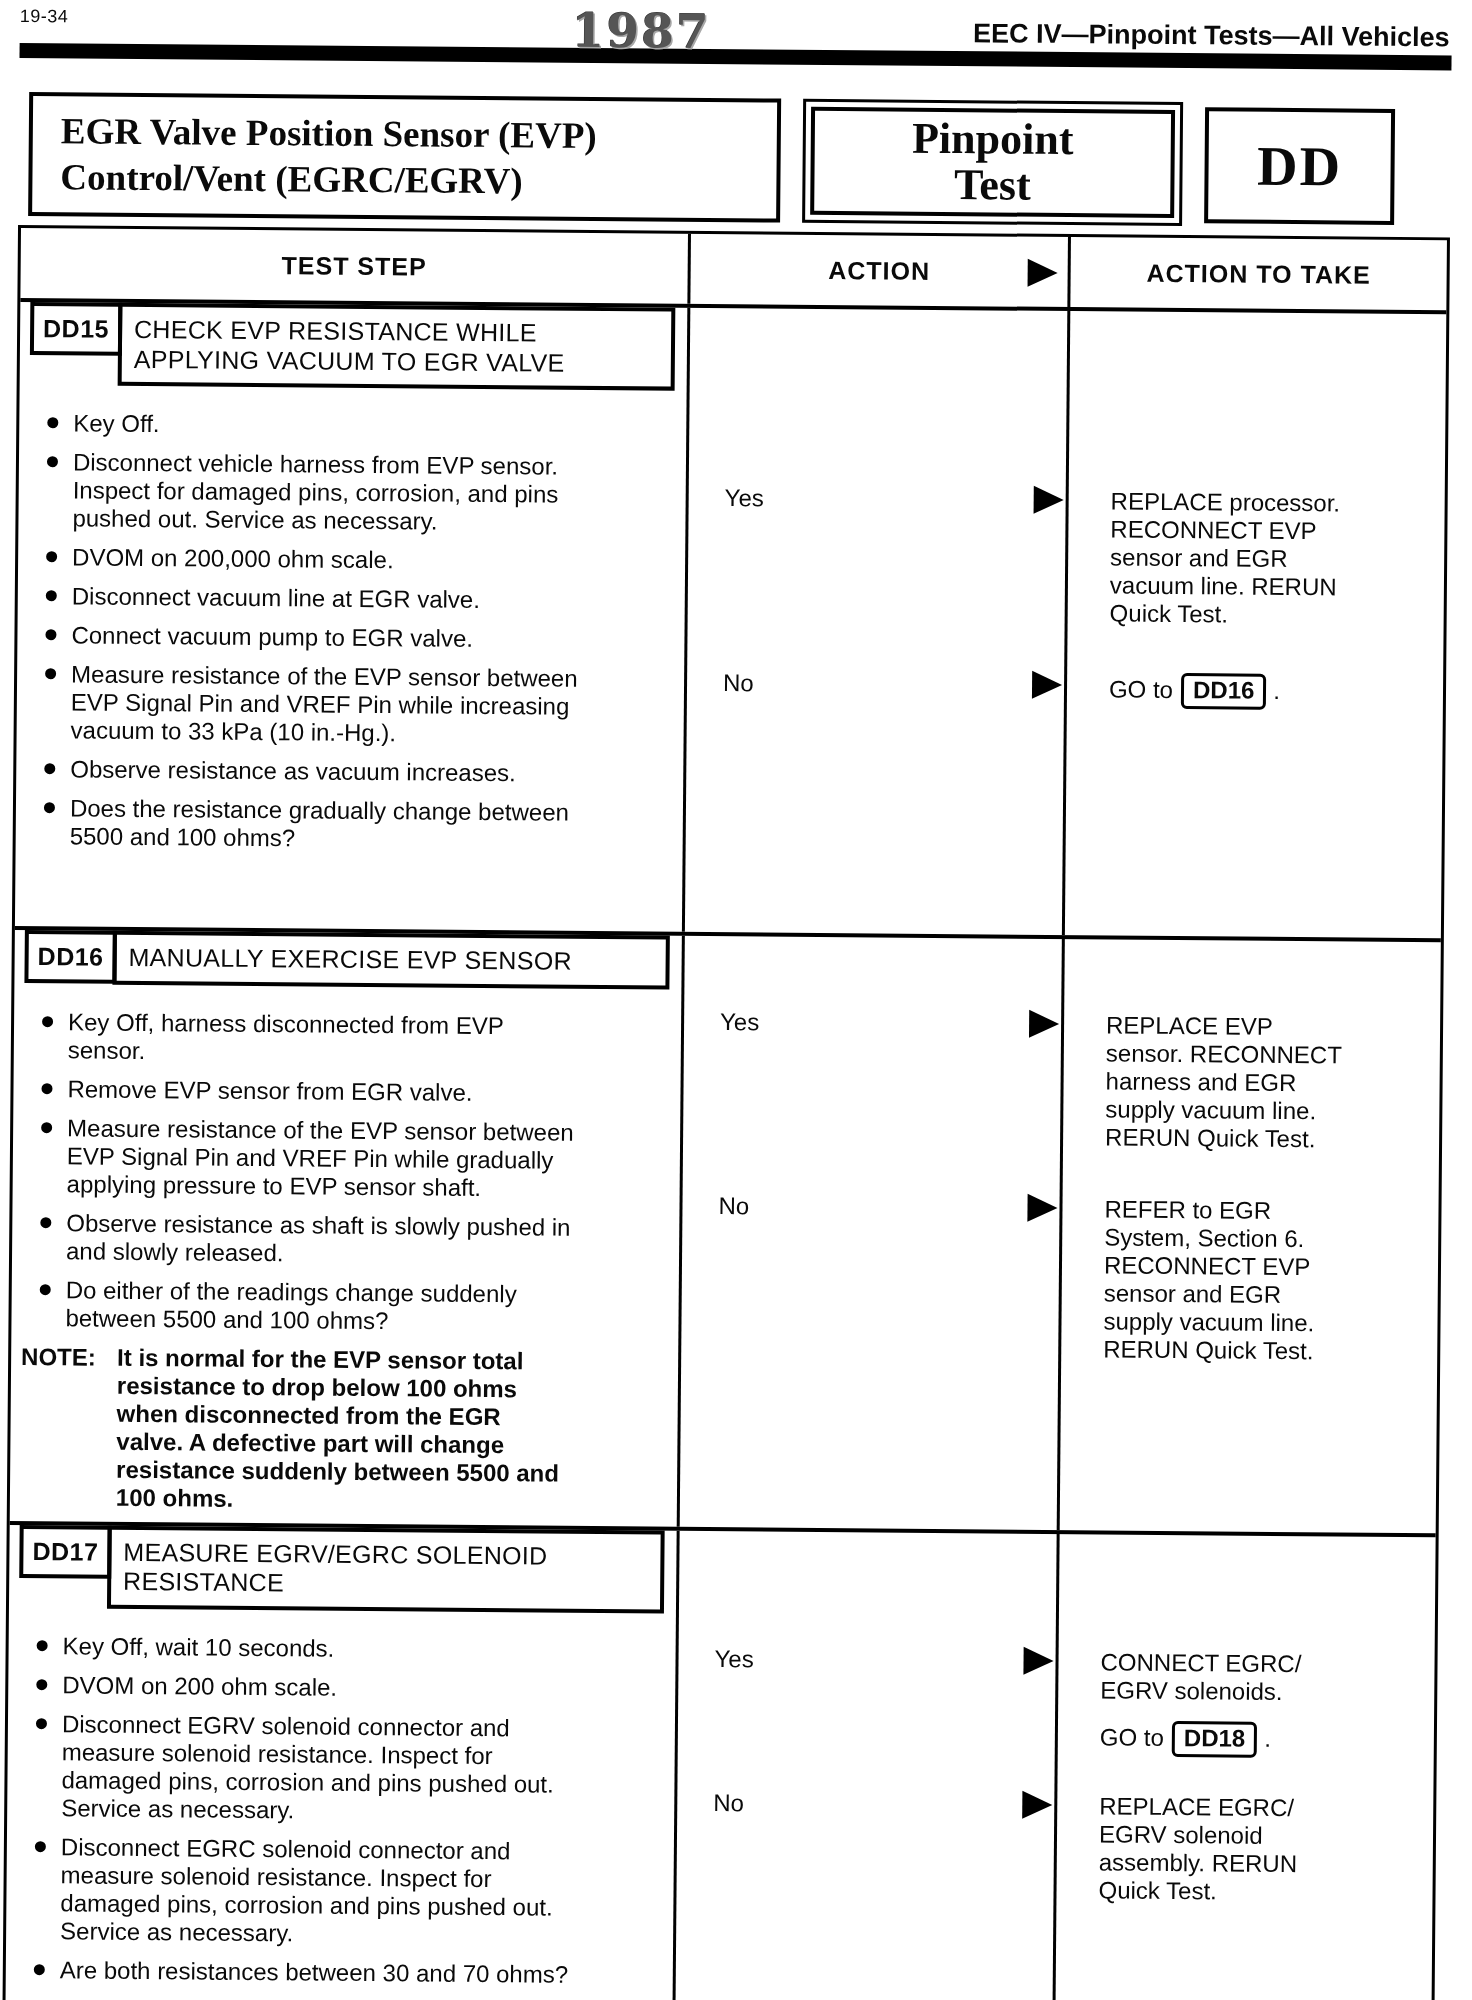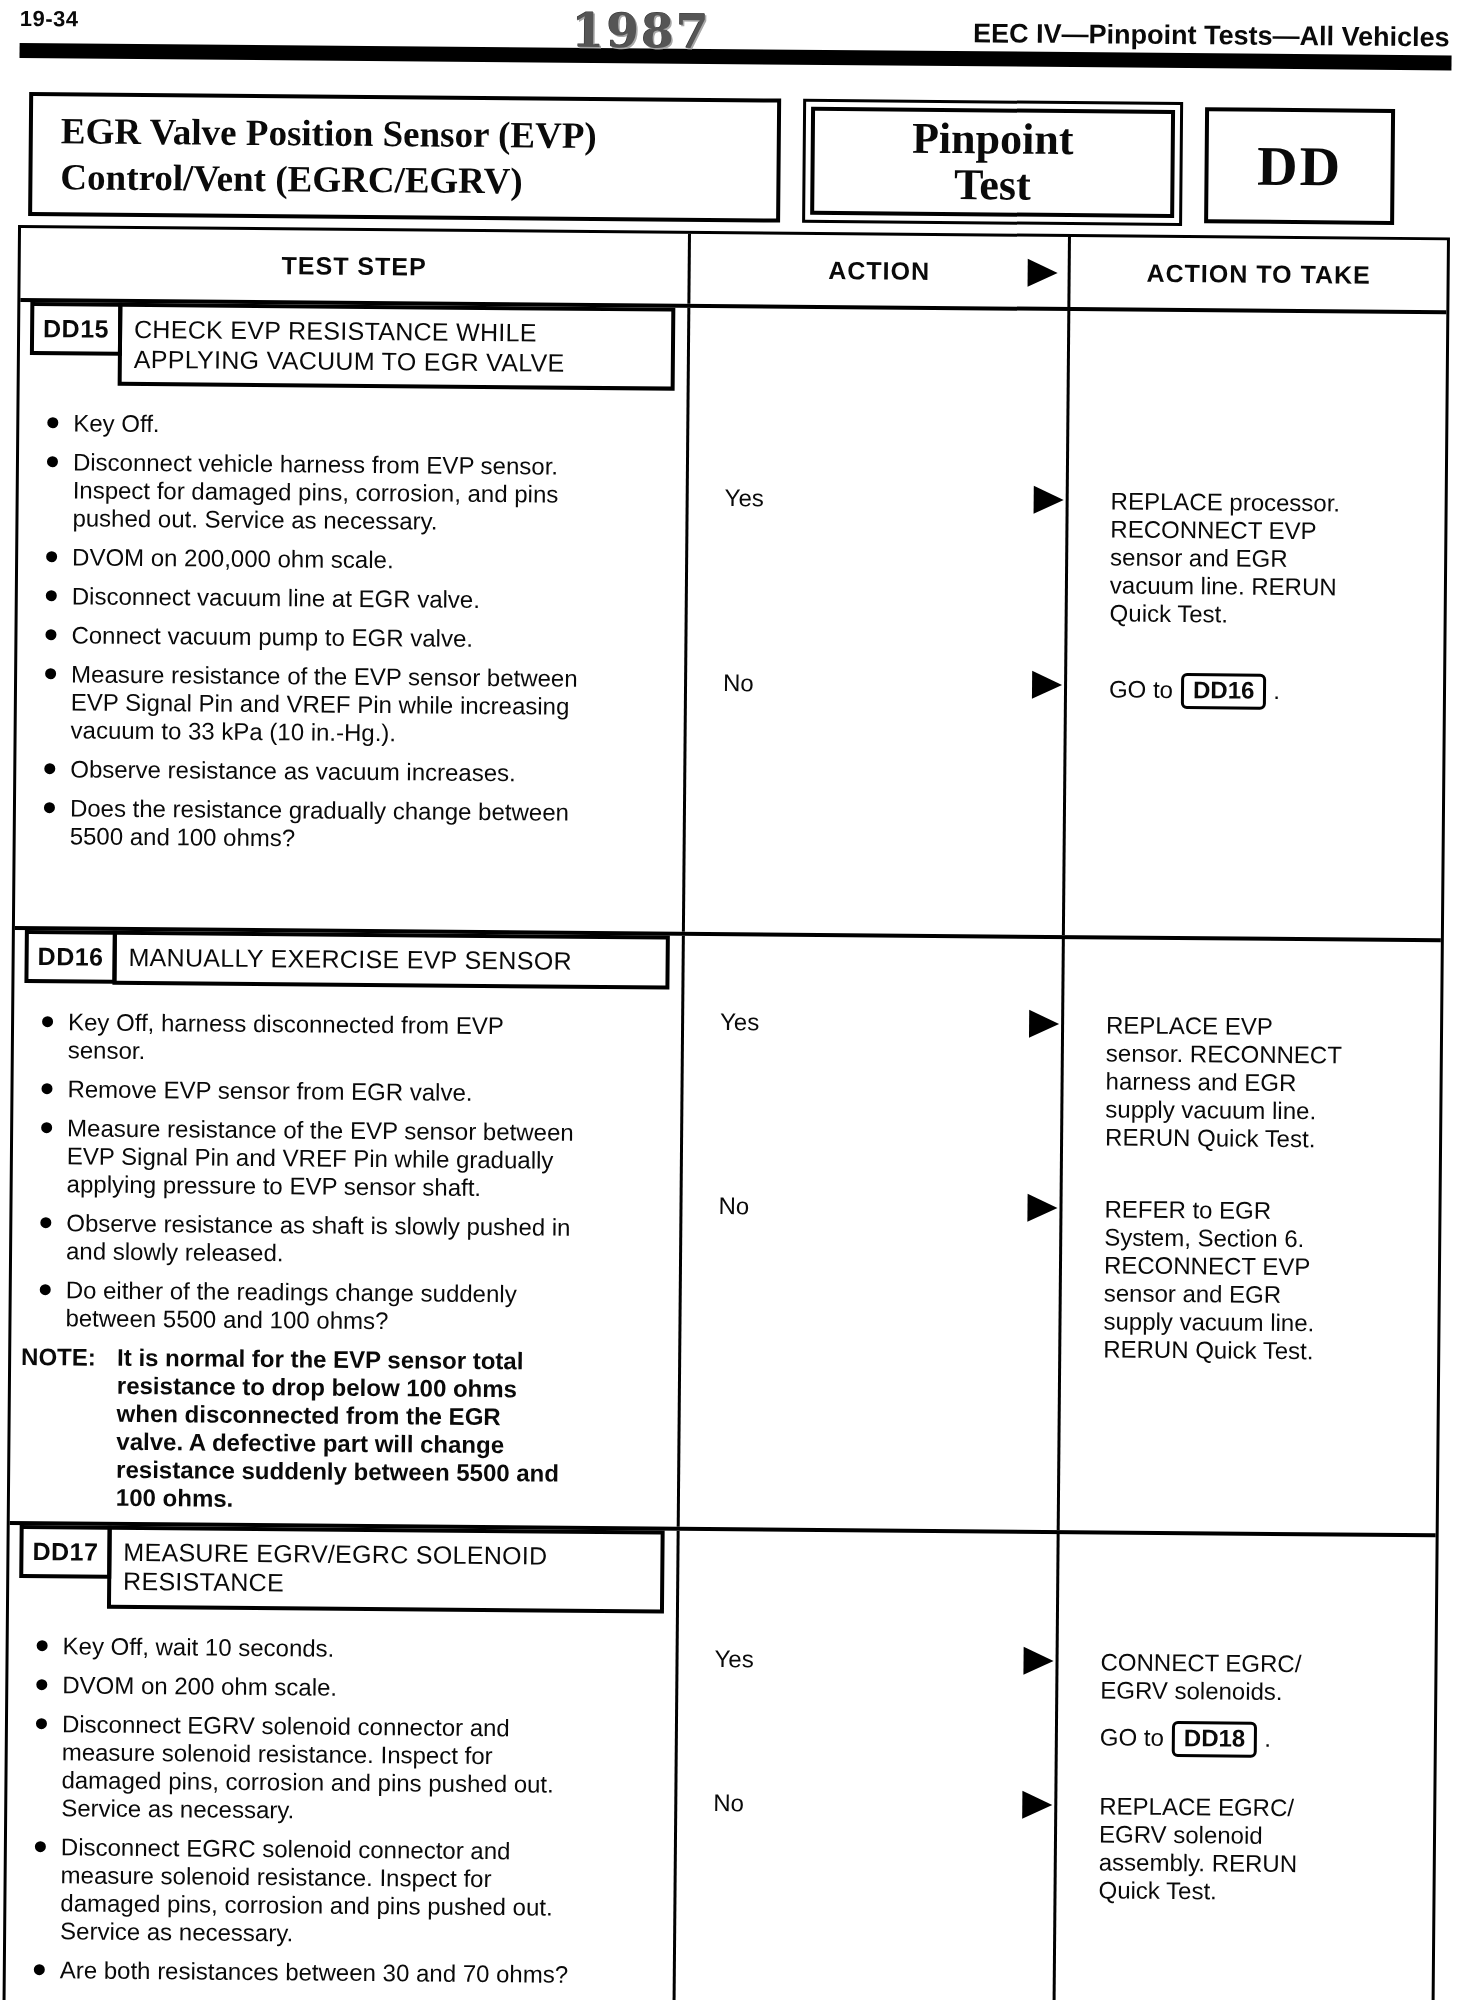--- a/index.html
+++ b/index.html
@@ -14,21 +14,21 @@
     position: relative;
     width: 1432px;
     margin-left: 20px;
     padding-top: 6px;
     transform: rotate(0.5deg);
     transform-origin: 10px 0;
   }
 
   
   .runhead { position: relative; height: 34px; }
-  .pageno { font-size: 22px; font-weight: bold; letter-spacing: .5px; }
+  .pageno { font-size: 18px; font-weight: normal; letter-spacing: .5px; }
   .yearstamp {
     position: absolute; left: 552px; top: -8px;
     font-family: "DejaVu Serif", serif;
     font-size: 47px; font-weight: bold;
     color: #555;
     text-shadow: 1.5px 1.5px 0 #a8a8a8, -0.5px -0.5px 0 #333;
     letter-spacing: 2px;
   }
   .runright {
     position: absolute; right: 2px; top: 4px;

